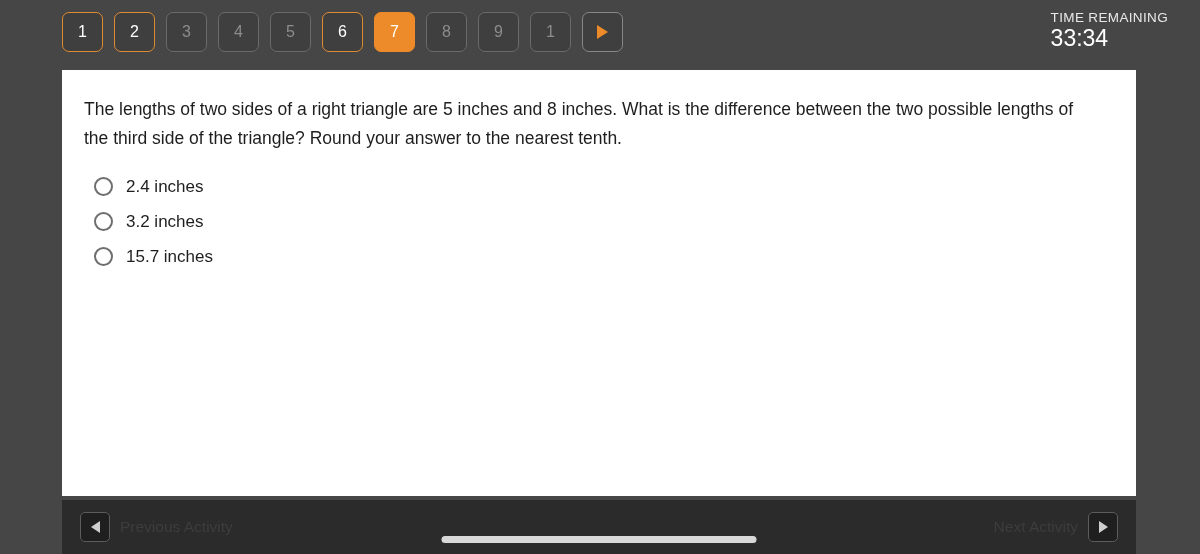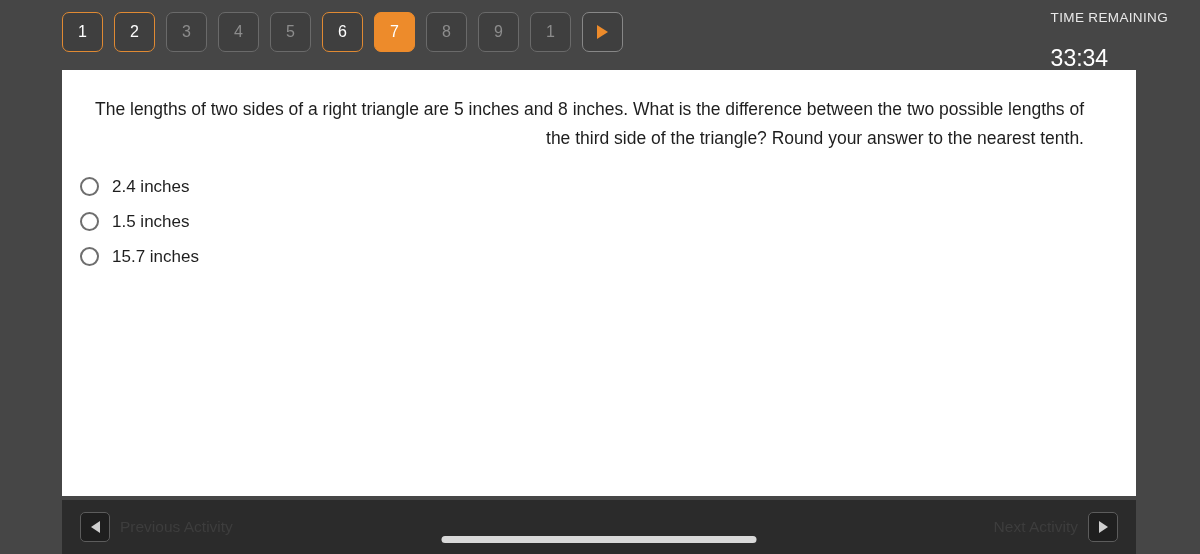--- a/index.html
+++ b/index.html
@@ -33,34 +33,34 @@
     width:0; height:0; border-style:solid;
     border-width:7px 0 7px 11px;
     border-color:transparent transparent transparent #ED8B2B;
   }
 
   .timerblock {
     position:absolute; right:32px; top:10px;
     text-align:left; color:#ffffff;
   }
   .timer-label { font-size:13.5px; letter-spacing:.35px; color:#e8e8e8; }
-  .timer-value { font-size:23px; margin-top:20px; color:#ffffff; }
+  .timer-value { font-size:23px; margin-top:0; color:#ffffff; }
 
   
   .card {
     position:absolute; left:62px; top:70px;
     width:1074px; height:426px;
     background:#ffffff;
   }
   .question {
     position:absolute; left:22px; top:25px; width:1000px;
-    font-size:17.5px; line-height:29px; color:#1e1e1e;text-align:right;
+    font-size:17.5px; line-height:29px; color:#1e1e1e;
   }
   .options {
-    position:absolute; left:18px; top:99px; width:700px;text-align:right;
+    position:absolute; left:32px; top:99px; width:700px;text-align:right;
   }
   .option {
     display:flex; align-items:center; height:35px; cursor:pointer;
   }
   .radio {
     width:19px; height:19px; border-radius:50%;
     border:2px solid #6e6e6e; background:#ffffff;
     flex:0 0 auto;
   }
   .opt-label {
@@ -137,21 +137,21 @@
 
     <div class="question">The lengths of two sides of a right triangle are 5 inches and 8 inches. What is the difference between the two possible lengths of the third side of the triangle? Round your answer to the nearest tenth.</div>
 
     <div class="options" id="options">
         <div class="option">
           <span class="radio"></span>
           <span class="opt-label">2.4 inches</span>
         </div>
         <div class="option">
           <span class="radio"></span>
-          <span class="opt-label">1.5 inches</span>
+          <span class="opt-label">3.2 inches</span>
         </div>
         <div class="option">
           <span class="radio"></span>
           <span class="opt-label">15.7 inches</span>
         </div>
       </div>
 
   </div>
 
   <div class="footer">

